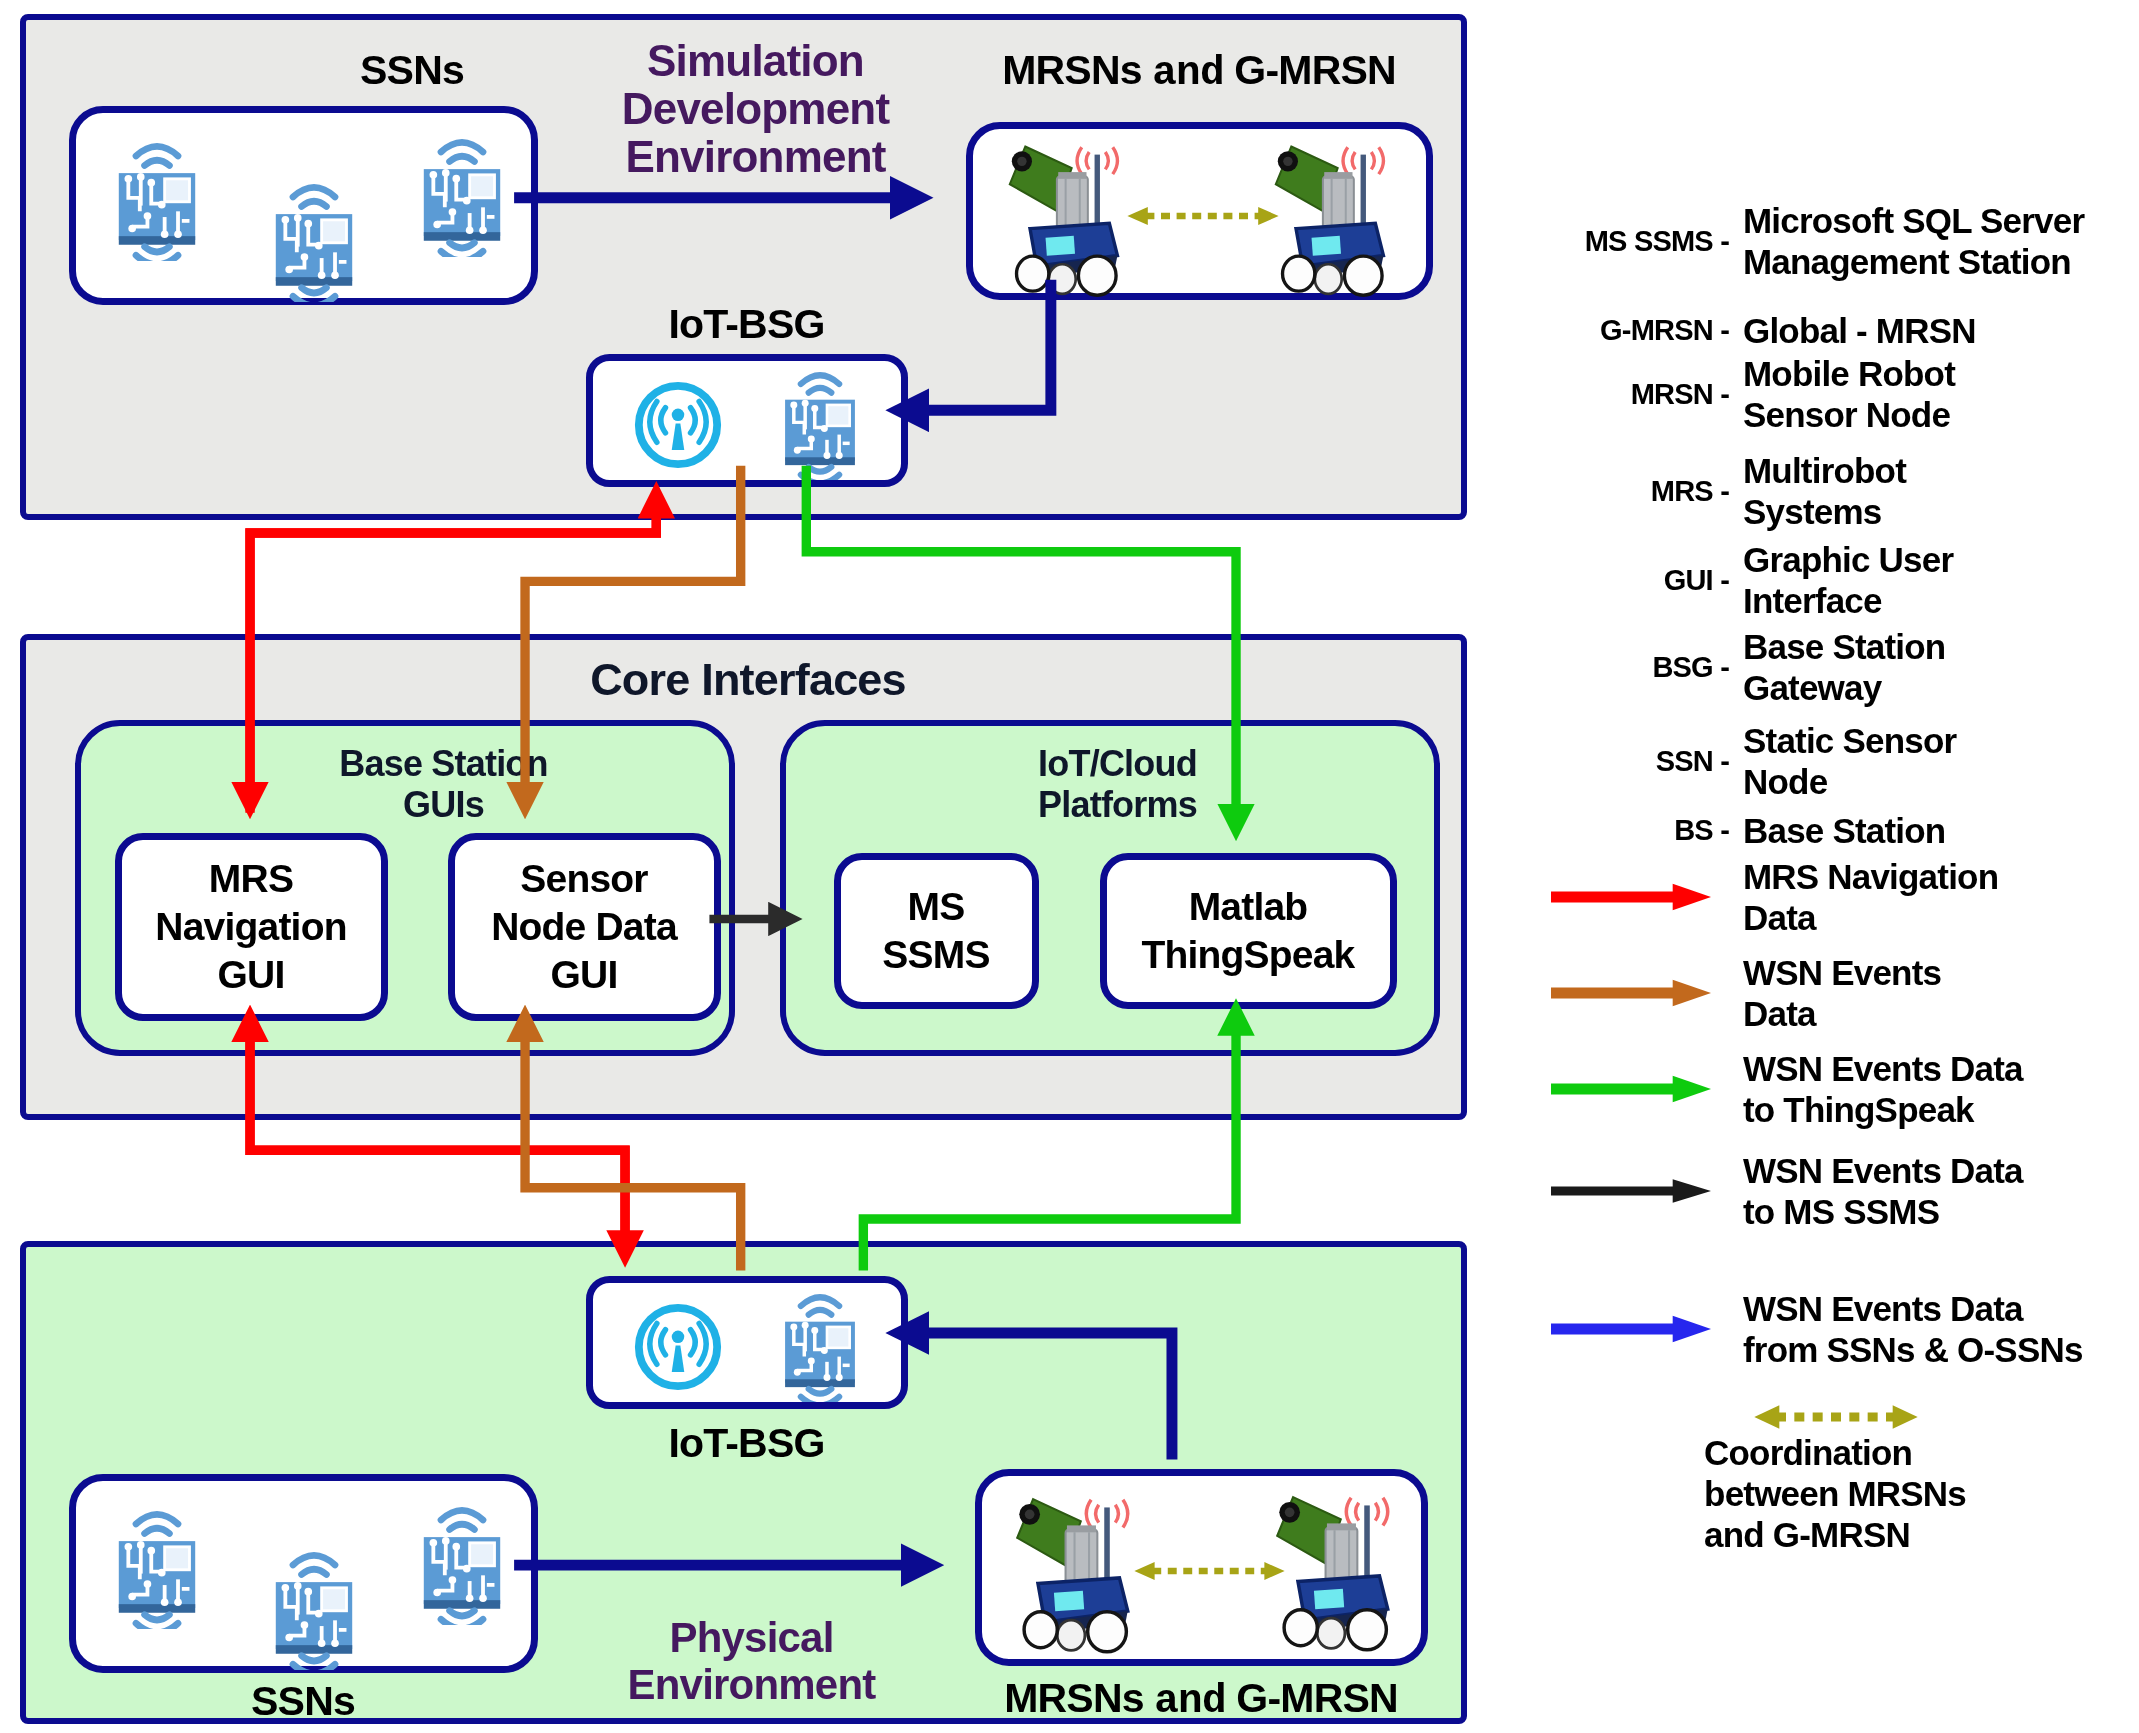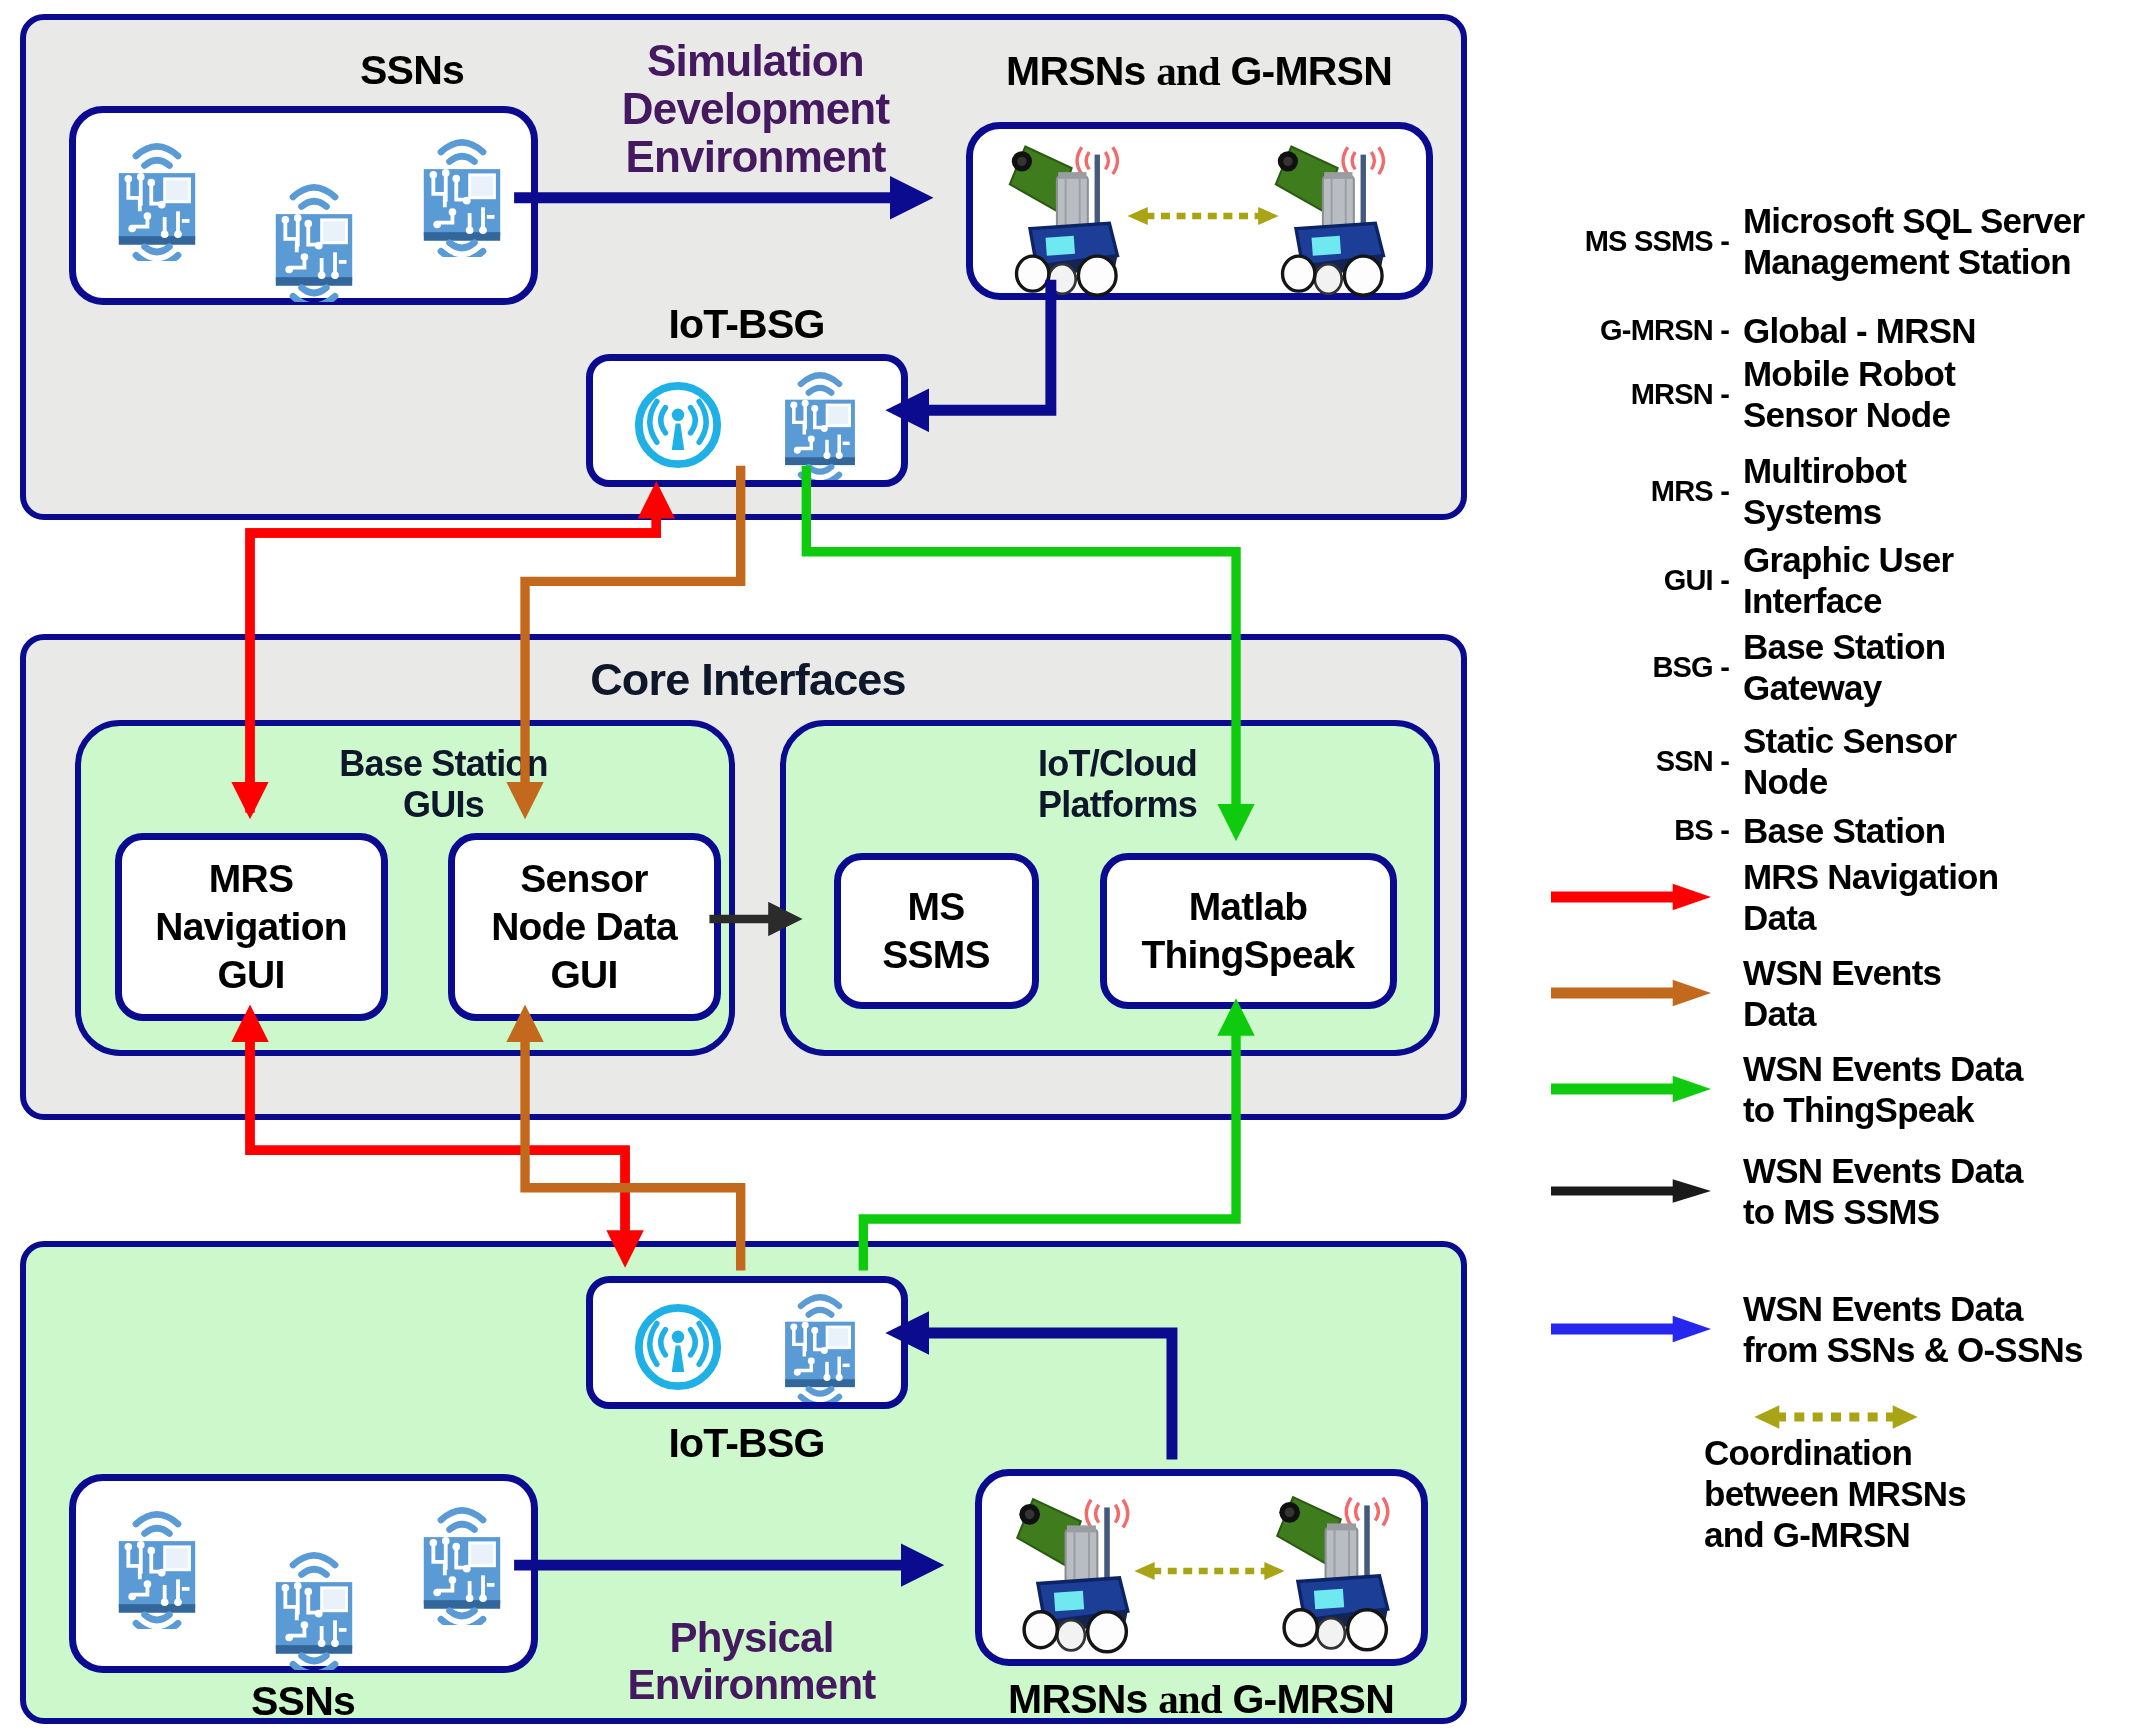--- a/index.html
+++ b/index.html
@@ -1,33 +1,33 @@
 <!DOCTYPE html>
 <html style="font-size:12.5px"><head>
 <meta charset="utf-8">
 <style>
   html,body{margin:0;padding:0;background:#ffffff;}
   #canvas{position:relative;width:2140px;height:1734px;background:#ffffff;overflow:hidden;
           font-family:"Liberation Sans","DejaVu Sans",sans-serif;}
-  .sect{position:absolute;border:6.3px solid #0b0b90;border-radius:24px;box-sizing:border-box;}
+  .sect{position:absolute;border:6.3px solid #0b0b90;border-radius:8px;box-sizing:border-box;}
   #top-sect{left:19.5px;top:14px;width:1447px;height:506px;background:#e9e9e7;}
   #mid-sect{left:19.5px;top:634px;width:1447px;height:486px;background:#e9e9e7;}
   #bot-sect{left:19.5px;top:1241px;width:1447px;height:483px;background:#ccf8cb;}
   .gbox{position:absolute;background:#ccf8cb;border:6.3px solid #0b0b90;border-radius:45px;box-sizing:border-box;}
   .wbox{position:absolute;background:#ffffff;border:7px solid #0b0b90;border-radius:34px;box-sizing:border-box;
         display:flex;align-items:center;justify-content:center;}
   .box-label{white-space:pre-line;font-weight:bold;color:#000;text-align:center;
              font-size:39px;line-height:48px;letter-spacing:-0.8px;}
   .lbl{position:absolute;font-weight:bold;color:#000;text-align:center;font-size:41px;
        letter-spacing:-0.8px;white-space:pre-line;}
   .title-purple{position:absolute;color:#45195f;font-weight:bold;text-align:center;
                 white-space:pre-line;font-size:44px;line-height:48px;letter-spacing:-0.8px;}
   .title-red{position:absolute;color:#0f172a;font-weight:bold;text-align:center;
              white-space:pre-line;letter-spacing:-0.8px;}
-  .serif{font-family:Liberation Serif, serif;}
+  .serif{font-family:Liberation Mono, monospace;}
   .icon{position:absolute;}
   #overlay{position:absolute;left:0;top:0;width:2140px;height:1734px;pointer-events:none;z-index:50;}
   
   .lg-row{position:absolute;left:1516px;width:624px;display:flex;align-items:center;}
   .lg-term{width:213px;text-align:right;font-weight:bold;font-size:29px;line-height:39px;
            letter-spacing:-0.8px;flex:none;}
   .lg-def{margin-left:14px;font-weight:bold;font-size:35px;line-height:41px;text-align:left;
           white-space:pre-line;letter-spacing:-0.8px;}
   .lg-swatch{width:213px;display:flex;justify-content:flex-end;padding-right:12.5px;
              box-sizing:border-box;flex:none;}

